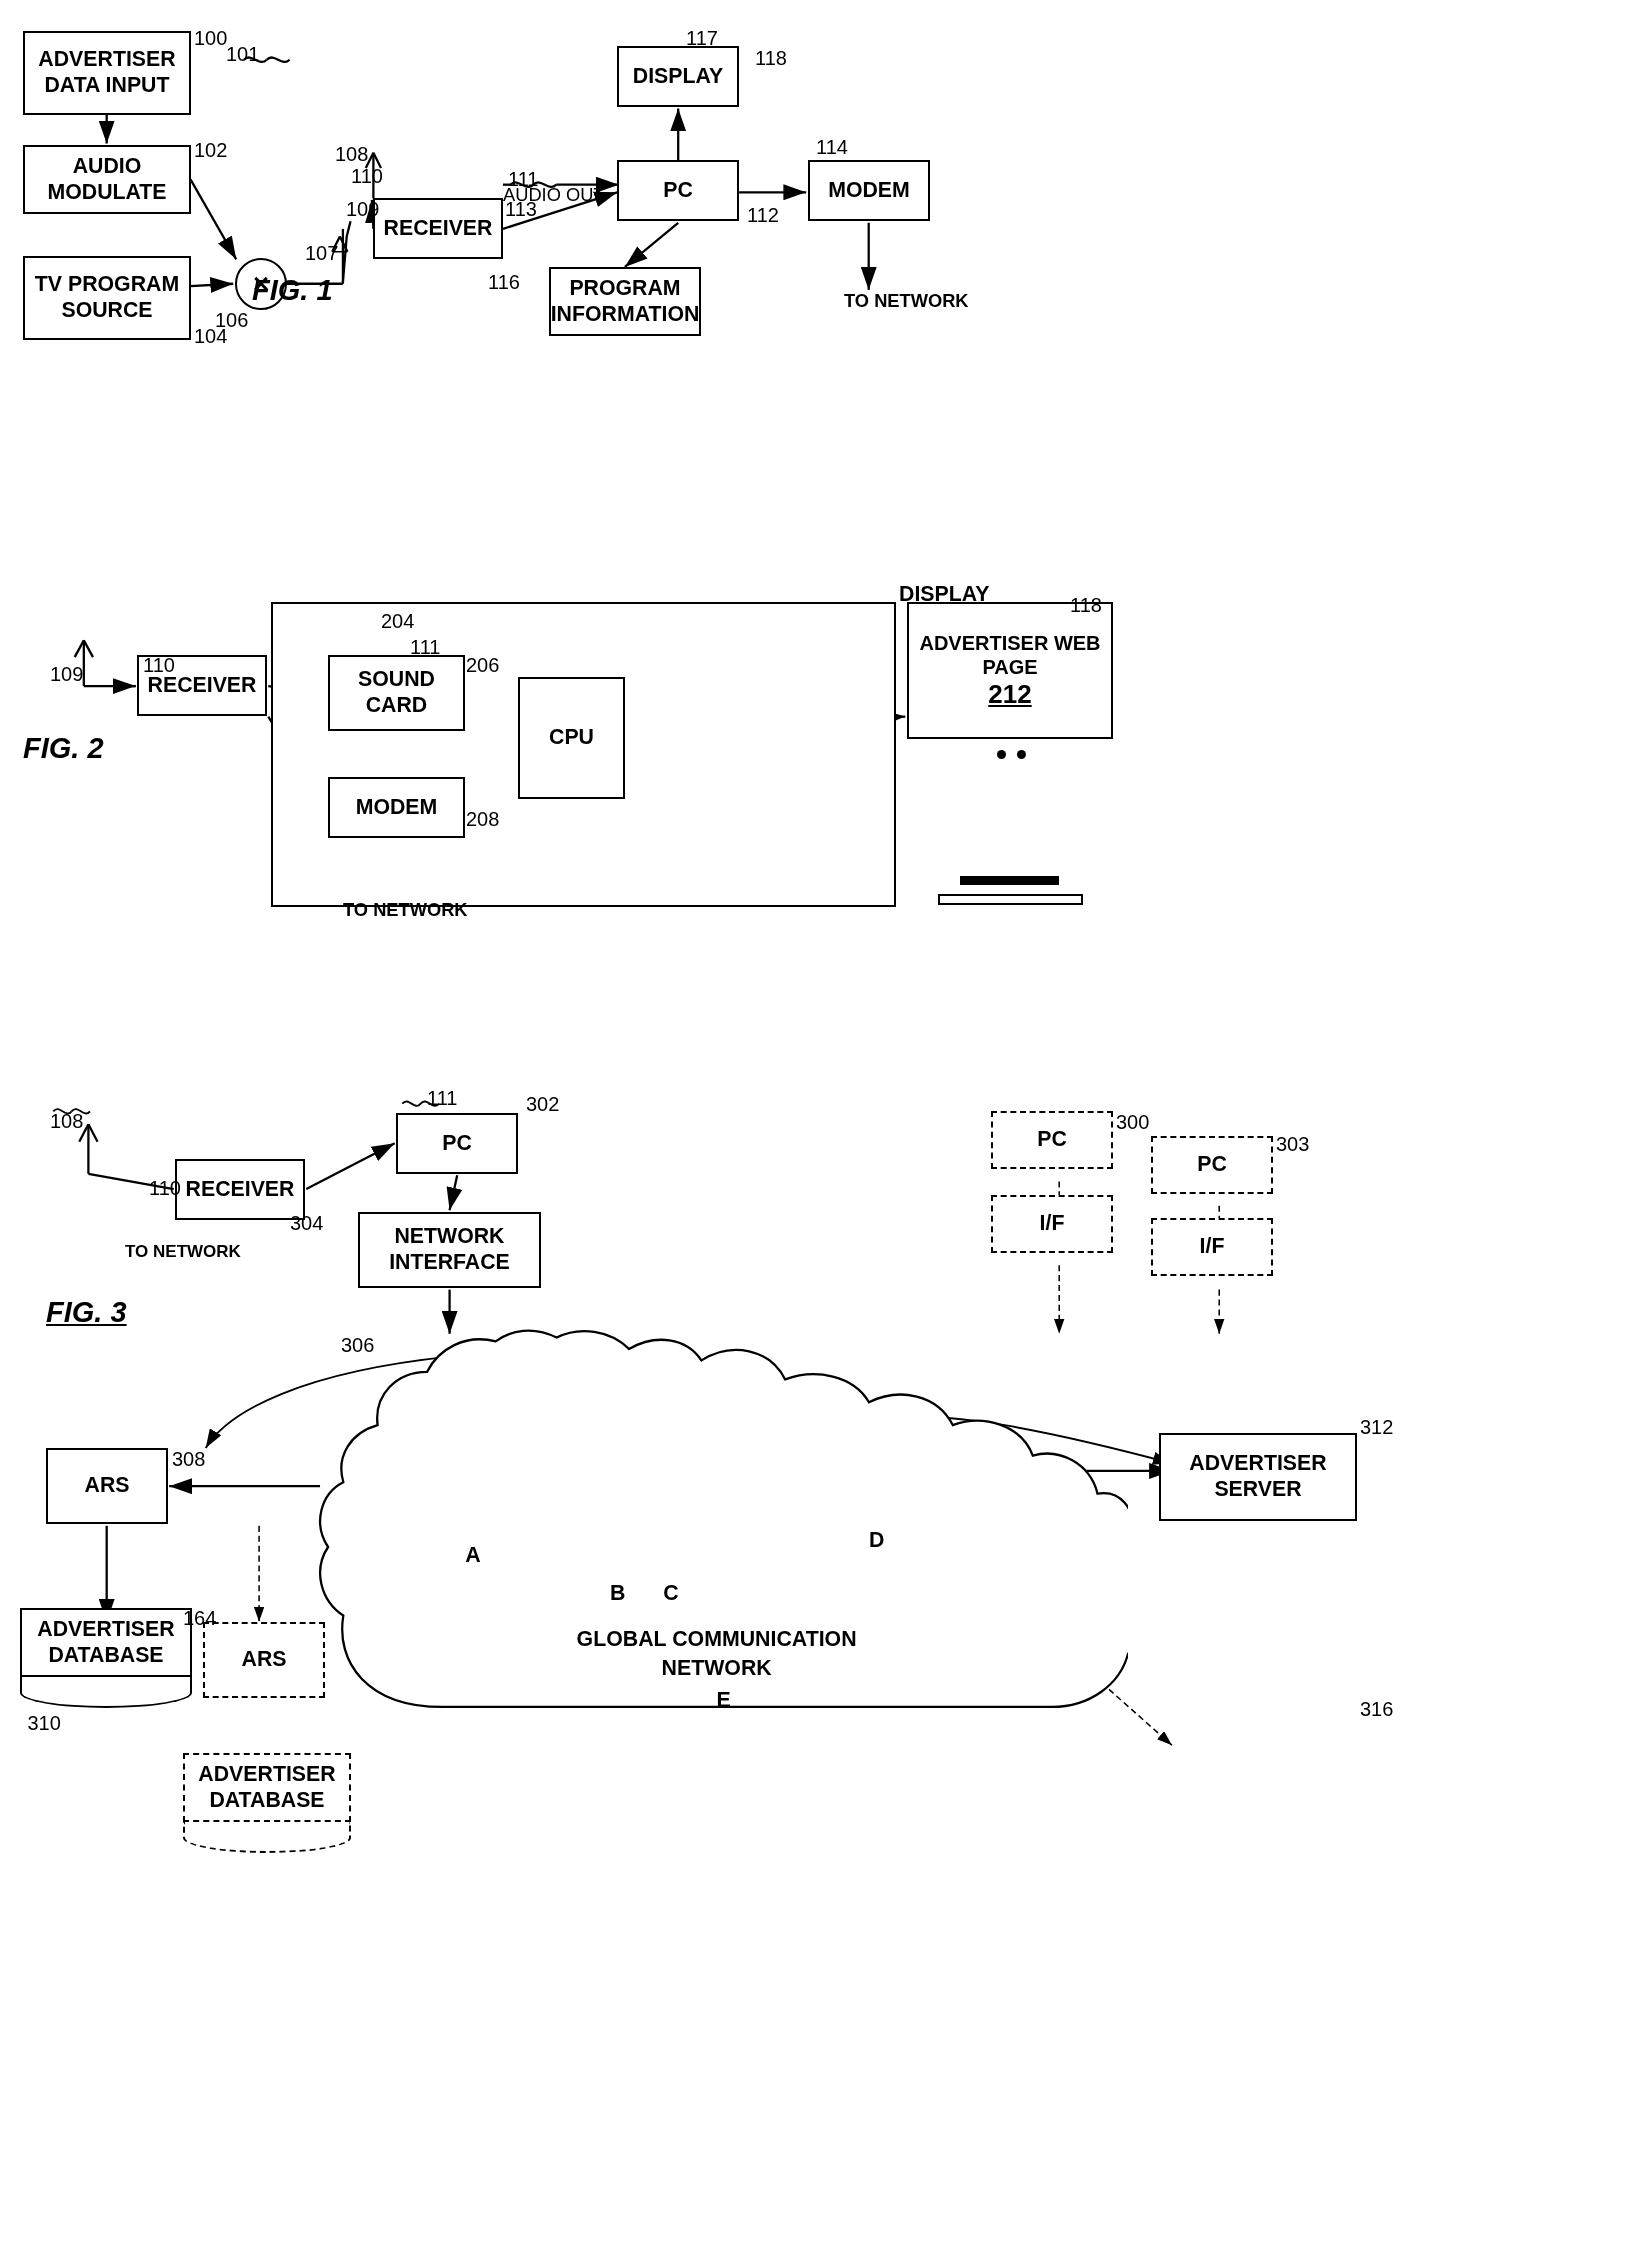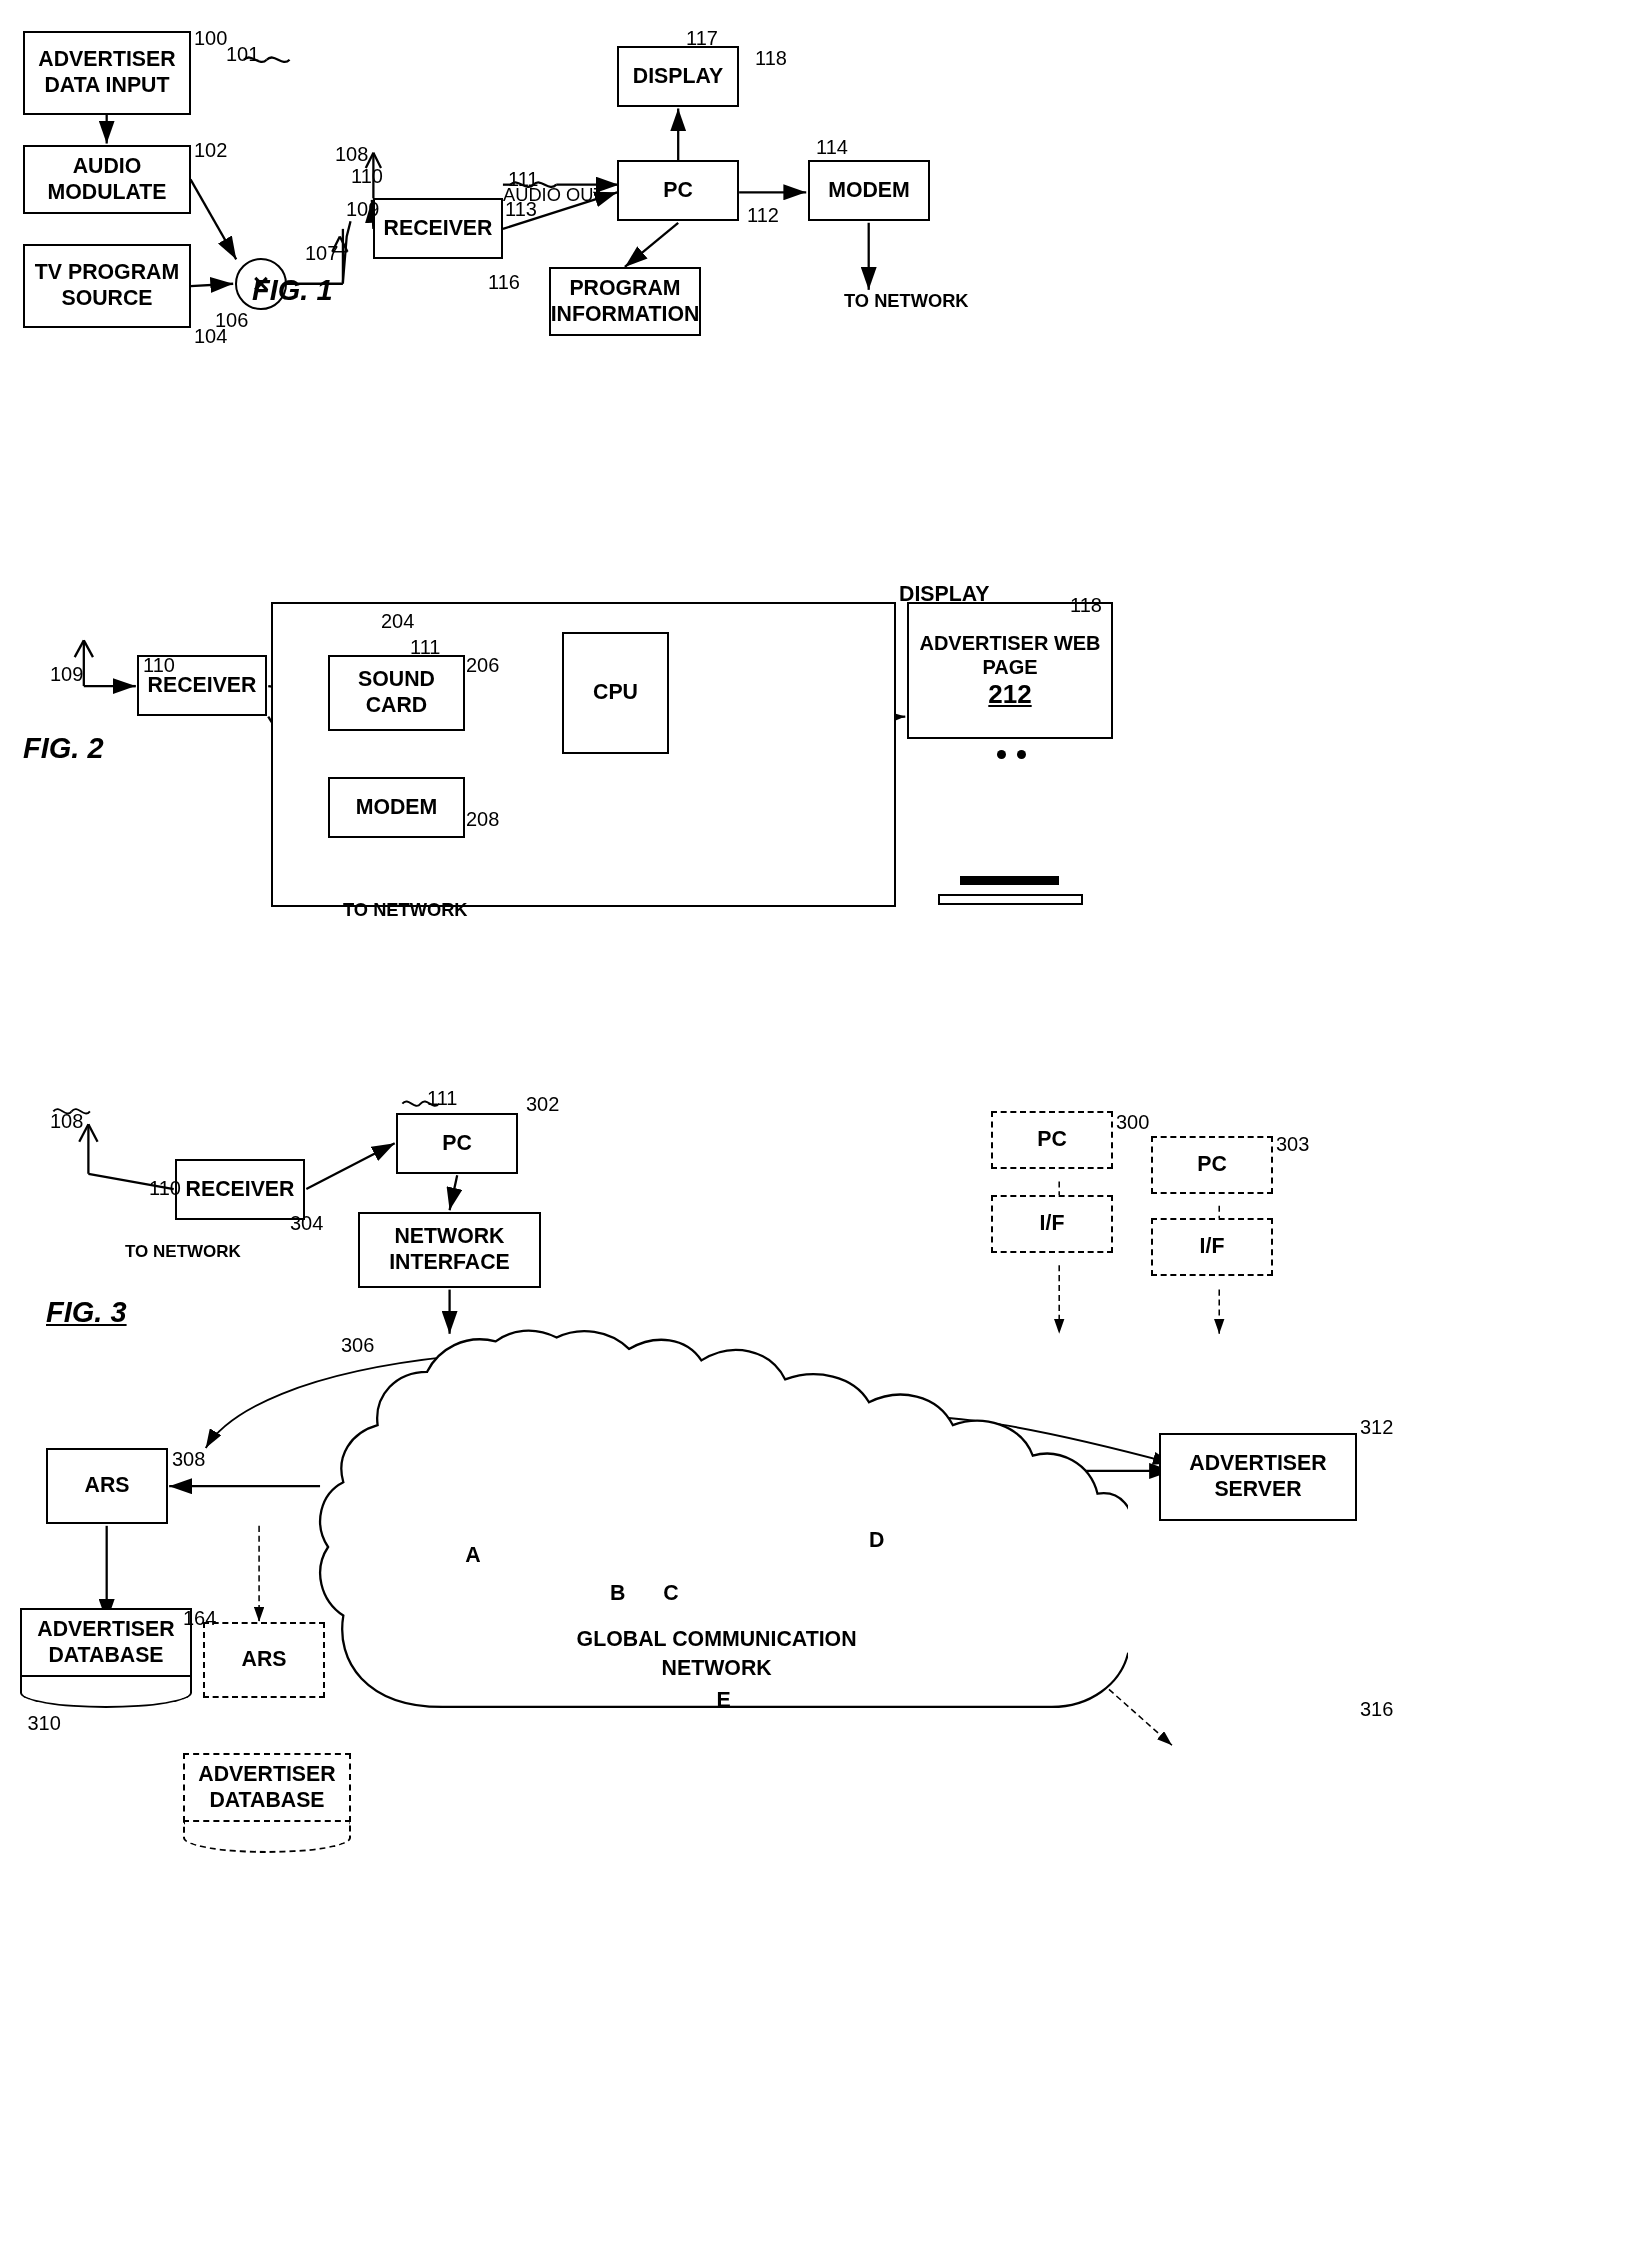--- a/index.html
+++ b/index.html
@@ -33,21 +33,21 @@
       line-height: 1.2;
     }
     .box-dashed {
       border: 2.3px dashed #000;
     }
 
     
     
     .f1-advertiser-data { left: 23px; top: 30.5px; width: 168px; height: 84px; }
     .f1-audio-modulate  { left: 23px; top: 145px; width: 168px; height: 69px; }
-    .f1-tv-program      { left: 23px; top: 244px; width: 168px; height: 84px; }
+    .f1-tv-program      { left: 23px; top: 256px; width: 168px; height: 84px; }
 
     
     .f1-mult {
       position: absolute;
       left: 235px; top: 258px;
       width: 52px; height: 52px;
       border: 2.3px solid #000;
       border-radius: 50%;
       background: #fff;
       display: flex; align-items: center; justify-content: center;
@@ -69,21 +69,21 @@
       left: 252px; top: 274px;
       font-size: 29px;
       font-style: italic;
       font-weight: bold;
     }
 
     
     .f2-receiver  { left: 137px; top: 655px; width: 130px; height: 61px; }
     .f2-sound-card { left: 328px; top: 655px; width: 137px; height: 76px; }
     .f2-modem     { left: 328px; top: 777px; width: 137px; height: 61px; }
-    .f2-cpu       { left: 518px; top: 632px; width: 107px; height: 122px; margin-left: 44px; }
+    .f2-cpu       { left: 518px; top: 677px; width: 107px; height: 122px; }
 
     .fig2-label {
       position: absolute;
       left: 23px; top: 732px;
       font-size: 29px;
       font-style: italic;
       font-weight: bold;
     }
 
     

